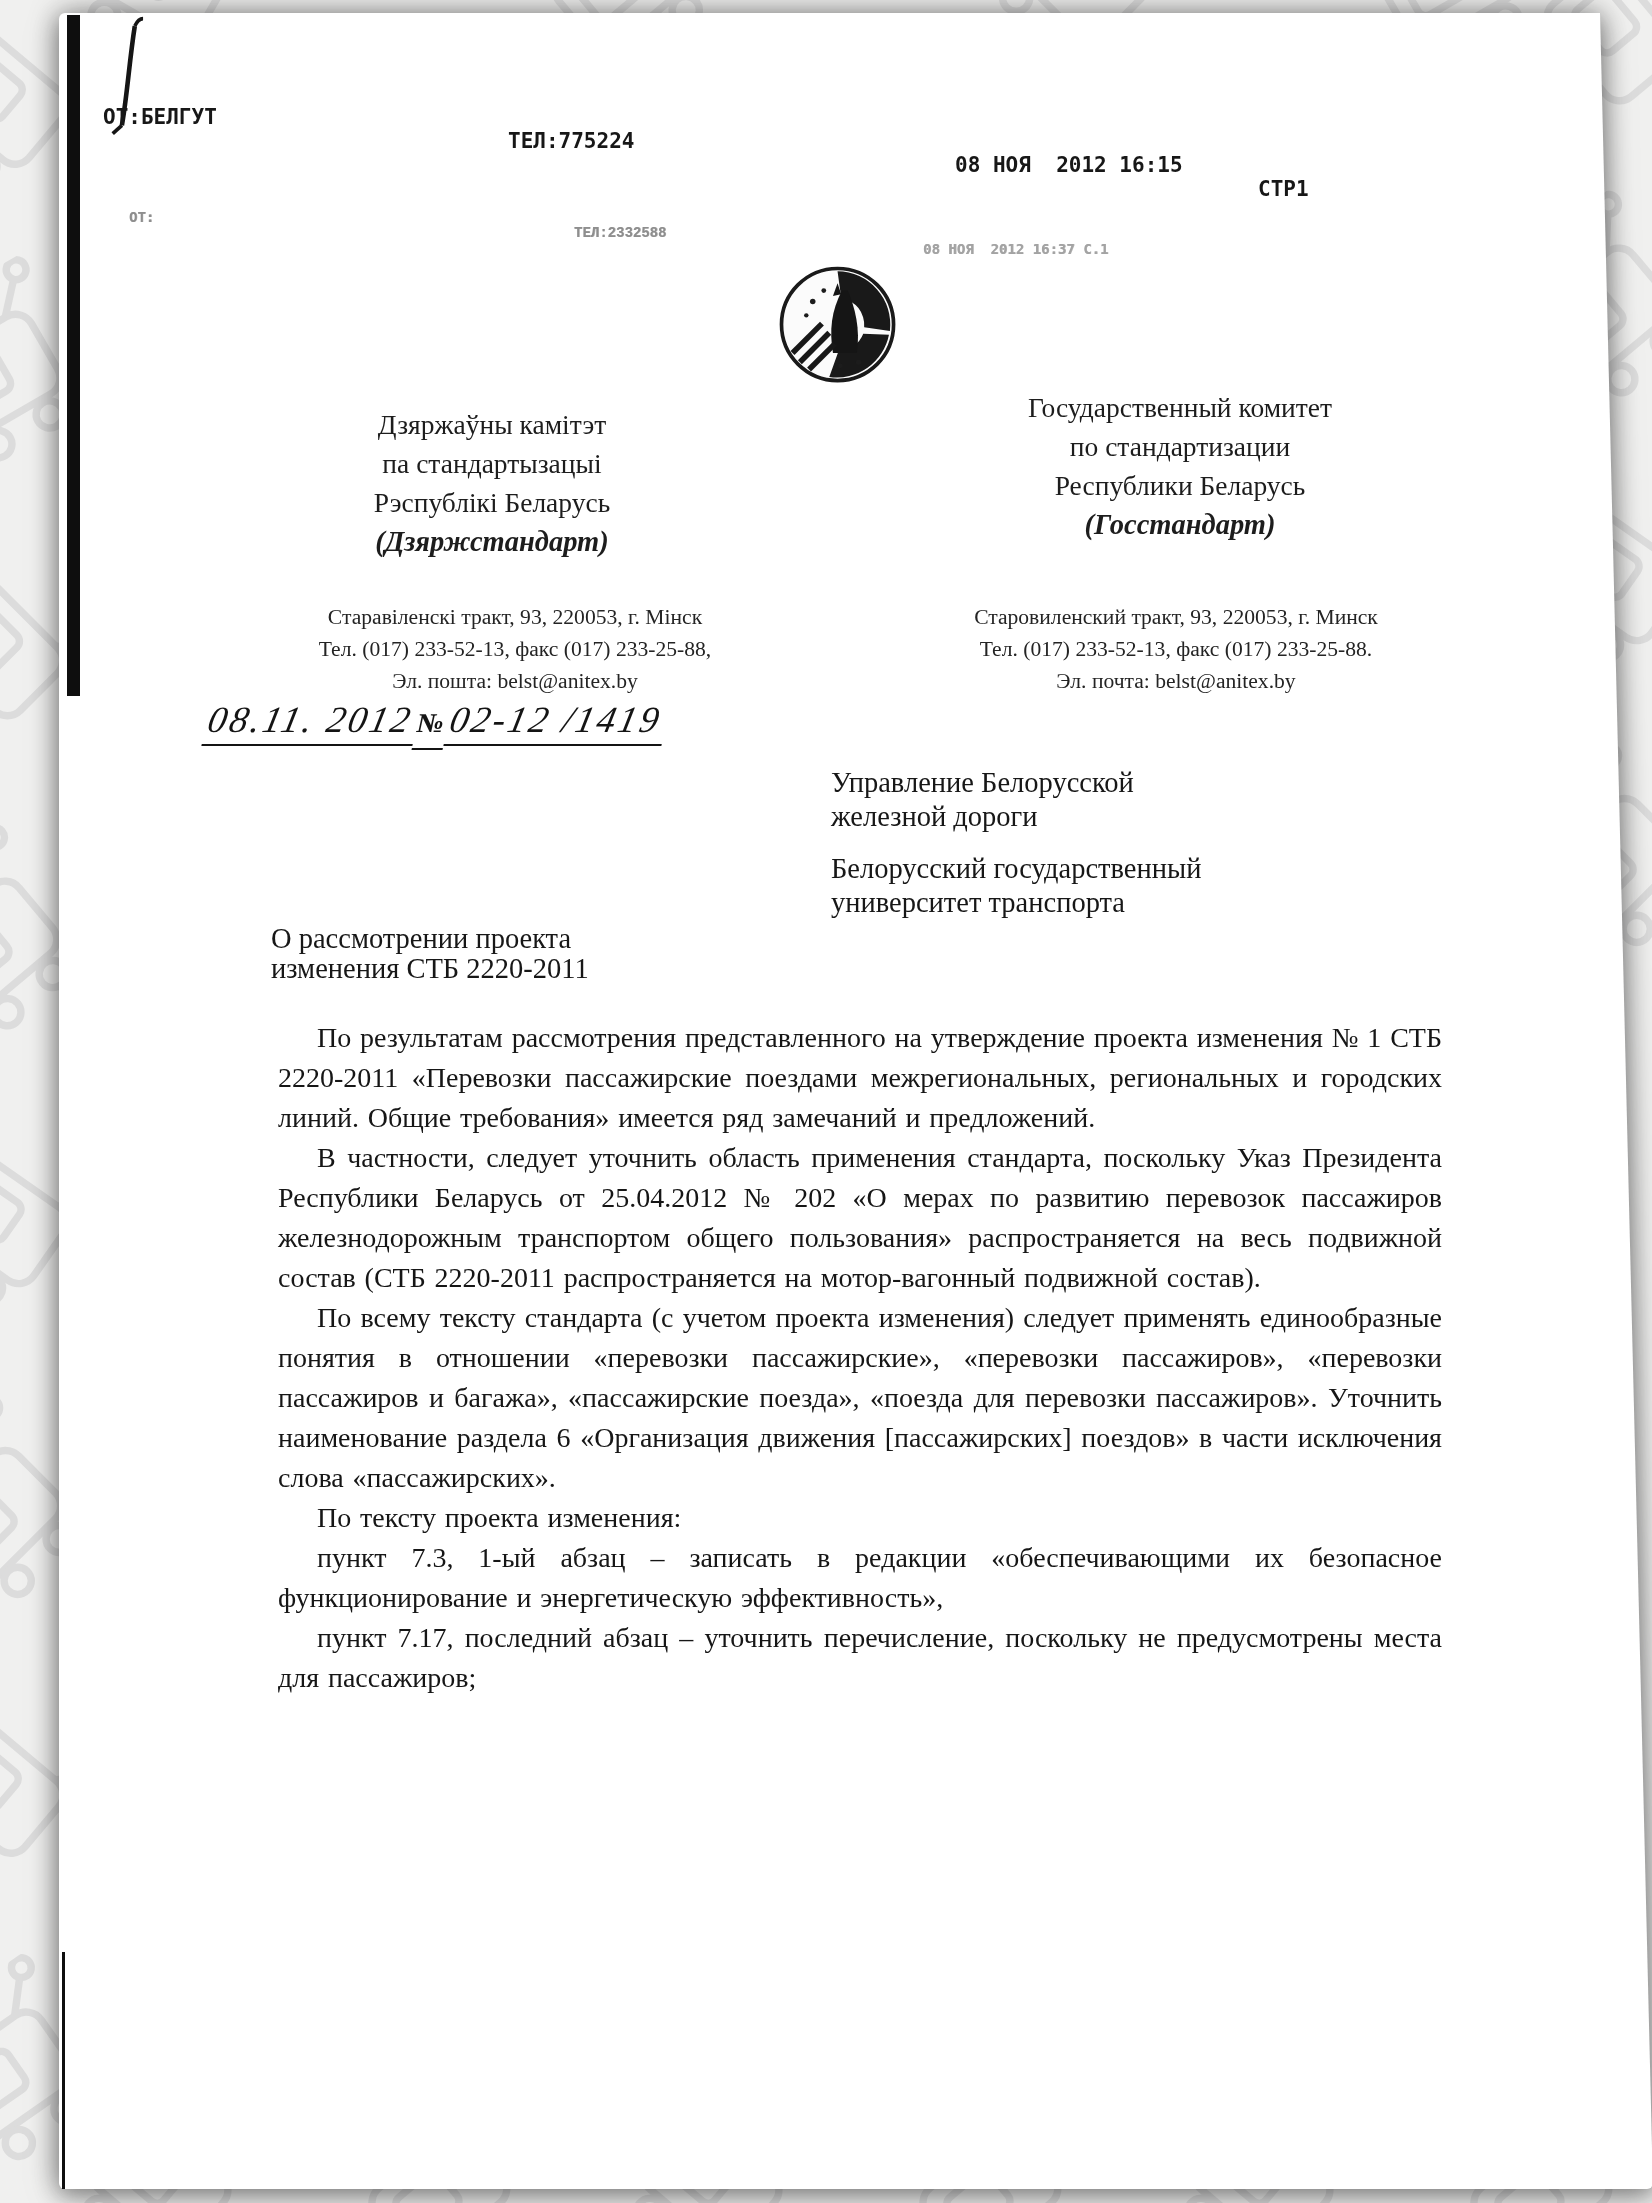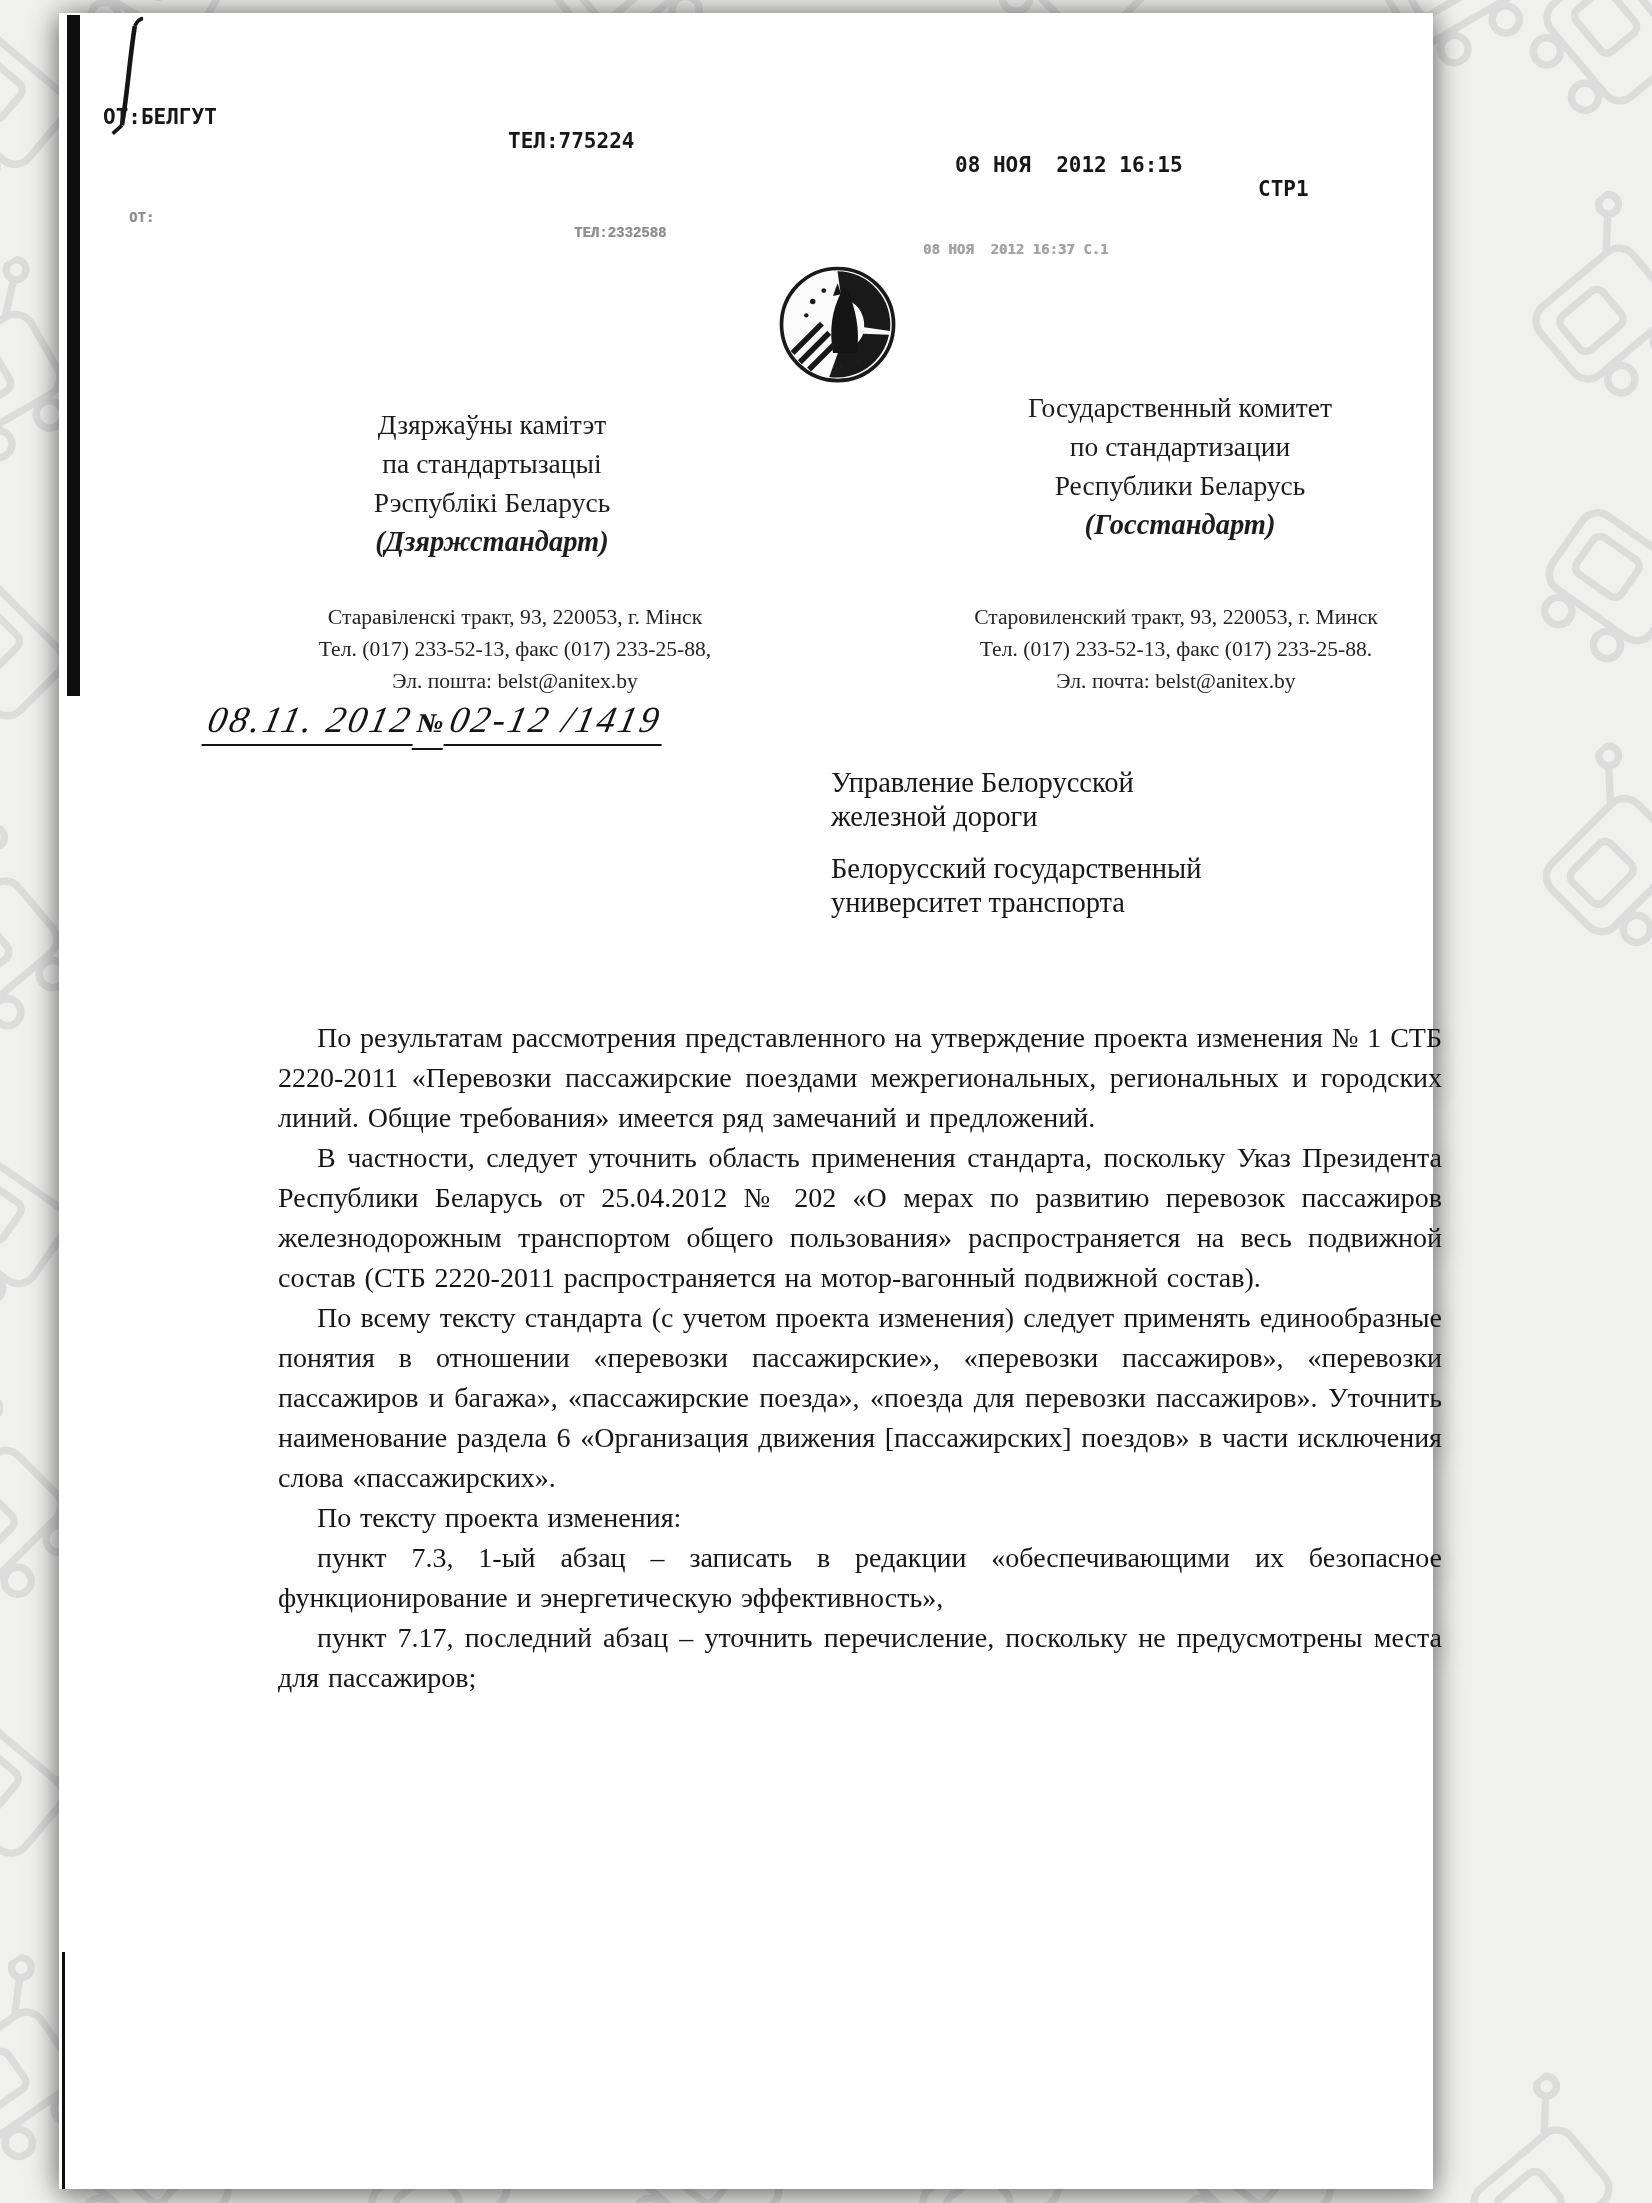--- a/index.html
+++ b/index.html
@@ -8,23 +8,24 @@
     background:#f0f0ef;
     font-family:"Liberation Serif",serif;
   }
   .bg{position:absolute;inset:0;}
   .orn{position:absolute;}
   .paper-wrap{
     position:absolute;inset:0;
     filter:drop-shadow(0 0 14.7px rgba(0,0,0,.40)) drop-shadow(0 7.3px 11px rgba(0,0,0,.28));
   }
   .paper{
-    position:absolute;left:59px;top:13px;width:1374px;height:2176px;
+    position:absolute;left:59px;top:13px;width:1594px;height:2176px;
     background:#ffffff;
     clip-path:polygon(0 0,1541px 0,1594px 2176px,0 2176px);
+    border-radius:6px;
   }
   .fax-line{
     position:absolute;left:0;width:100%;
     font-family:"DejaVu Sans Mono",monospace;font-weight:bold;
     font-size:21px;color:#171717;white-space:pre;
   }
   .fax-line span{position:absolute;}
   .fax2{color:#8e8e8e;font-size:14px;text-shadow:0.6px 0 0 rgba(150,150,150,.7);}
   .fax2 .dt{color:#a3a3a3;}
   .scanbar{position:absolute;background:#0e0e0e;}
@@ -353,20 +354,24 @@
 
     <div class="dest" style="left:772px;top:753px;width:569px;">
       <div>Управление Белорусской</div>
       <div>железной дороги</div>
     </div>
     <div class="dest" style="left:772px;top:839px;width:588px;">
       <div>Белорусский государственный</div>
       <div>университет транспорта</div>
     </div>
 
+    <div class="subject" style="left:212px;top:911px;width:514px;">
+      <div>О рассмотрении проекта</div>
+      <div>изменения СТБ 2220-2011</div>
+    </div>
 
     <div class="bodytext">
       <p>По результатам рассмотрения представленного на утверждение проекта изменения № 1 СТБ 2220-2011 «Перевозки пассажирские поездами межрегиональных, региональных и городских линий. Общие требования» имеется ряд замечаний и предложений.</p>
       <p>В частности, следует уточнить область применения стандарта, поскольку Указ Президента Республики Беларусь от 25.04.2012 № 202 «О мерах по развитию перевозок пассажиров железнодорожным транспортом общего пользования» распространяется на весь подвижной состав (СТБ 2220-2011 распространяется на мотор-вагонный подвижной состав).</p>
       <p>По всему тексту стандарта (с учетом проекта изменения) следует применять единообразные понятия в отношении «перевозки пассажирские», «перевозки пассажиров», «перевозки пассажиров и багажа», «пассажирские поезда», «поезда для перевозки пассажиров». Уточнить наименование раздела 6 «Организация движения [пассажирских] поездов» в части исключения слова «пассажирских».</p>
       <p>По тексту проекта изменения:</p>
       <p>пункт 7.3, 1-ый абзац  – записать в редакции «обеспечивающими их безопасное функционирование и энергетическую эффективность»,</p>
       <p>пункт 7.17, последний абзац – уточнить перечисление, поскольку не предусмотрены места для пассажиров;</p>
     </div>
 

